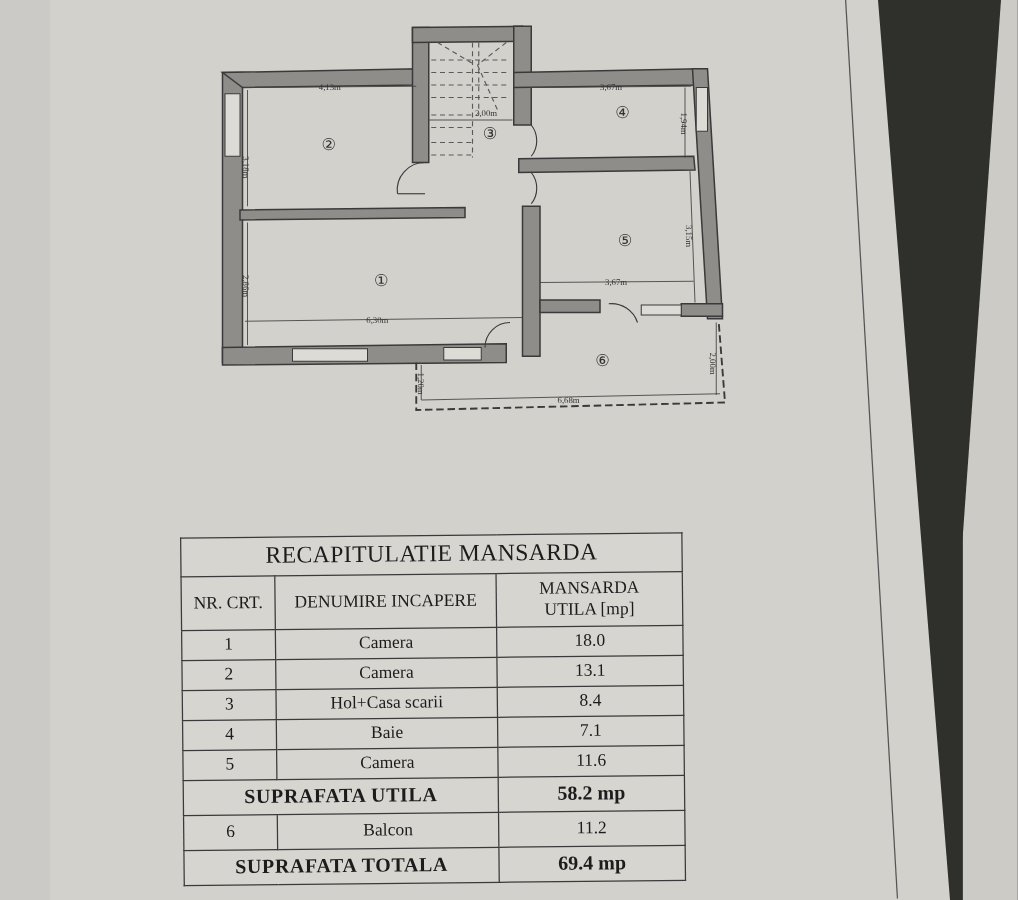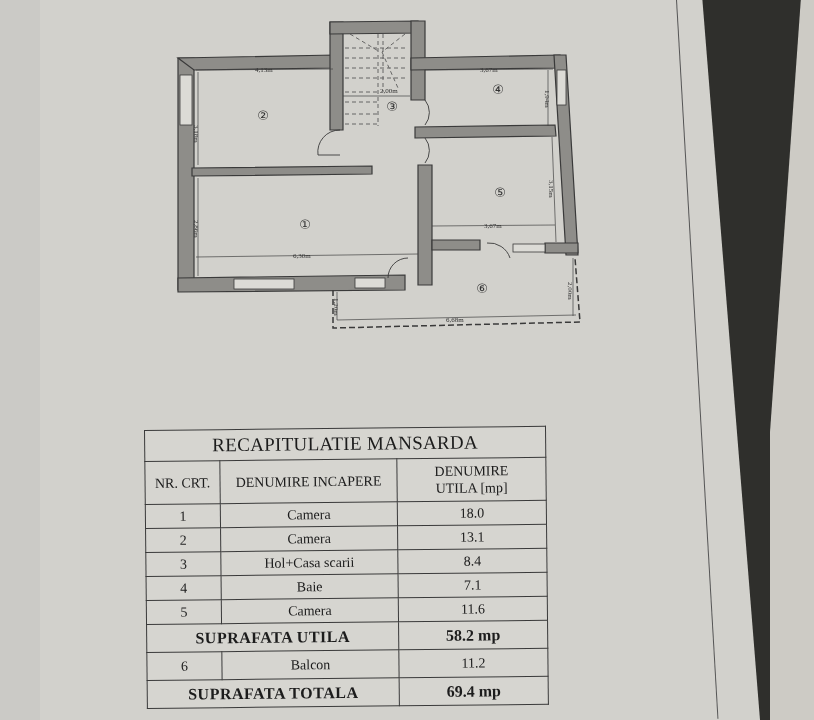--- a/index.html
+++ b/index.html
@@ -135,21 +135,21 @@
 
 <table class="recap-table">
   <tbody>
       <tr>
     <th colspan="3" class="title-cell">RECAPITULATIE MANSARDA</th>
   </tr>
   <tr class="hdr-row">
     <th class="hdr" style="width:74px;margin-top:17px;">NR. CRT.</th>
     <th class="hdr" style="width:176px;">DENUMIRE INCAPERE</th>
     <th class="hdr">
-      <span>DENUMIRE</span><br>
+      <span>MANSARDA</span><br>
       <span>UTILA [mp]</span>
     </th>
   </tr>
   <tr class="row">
     <td>1</td>
     <td>Camera</td>
     <td>18.0</td>
   </tr>
   <tr class="row">
     <td>2</td>

